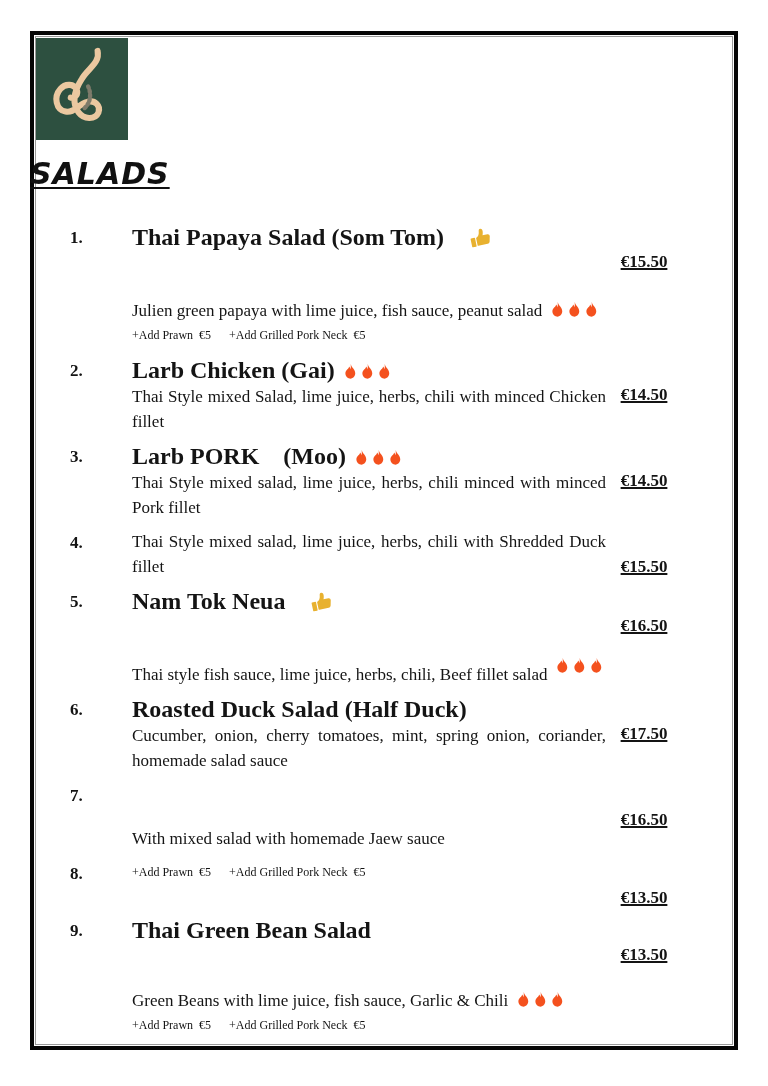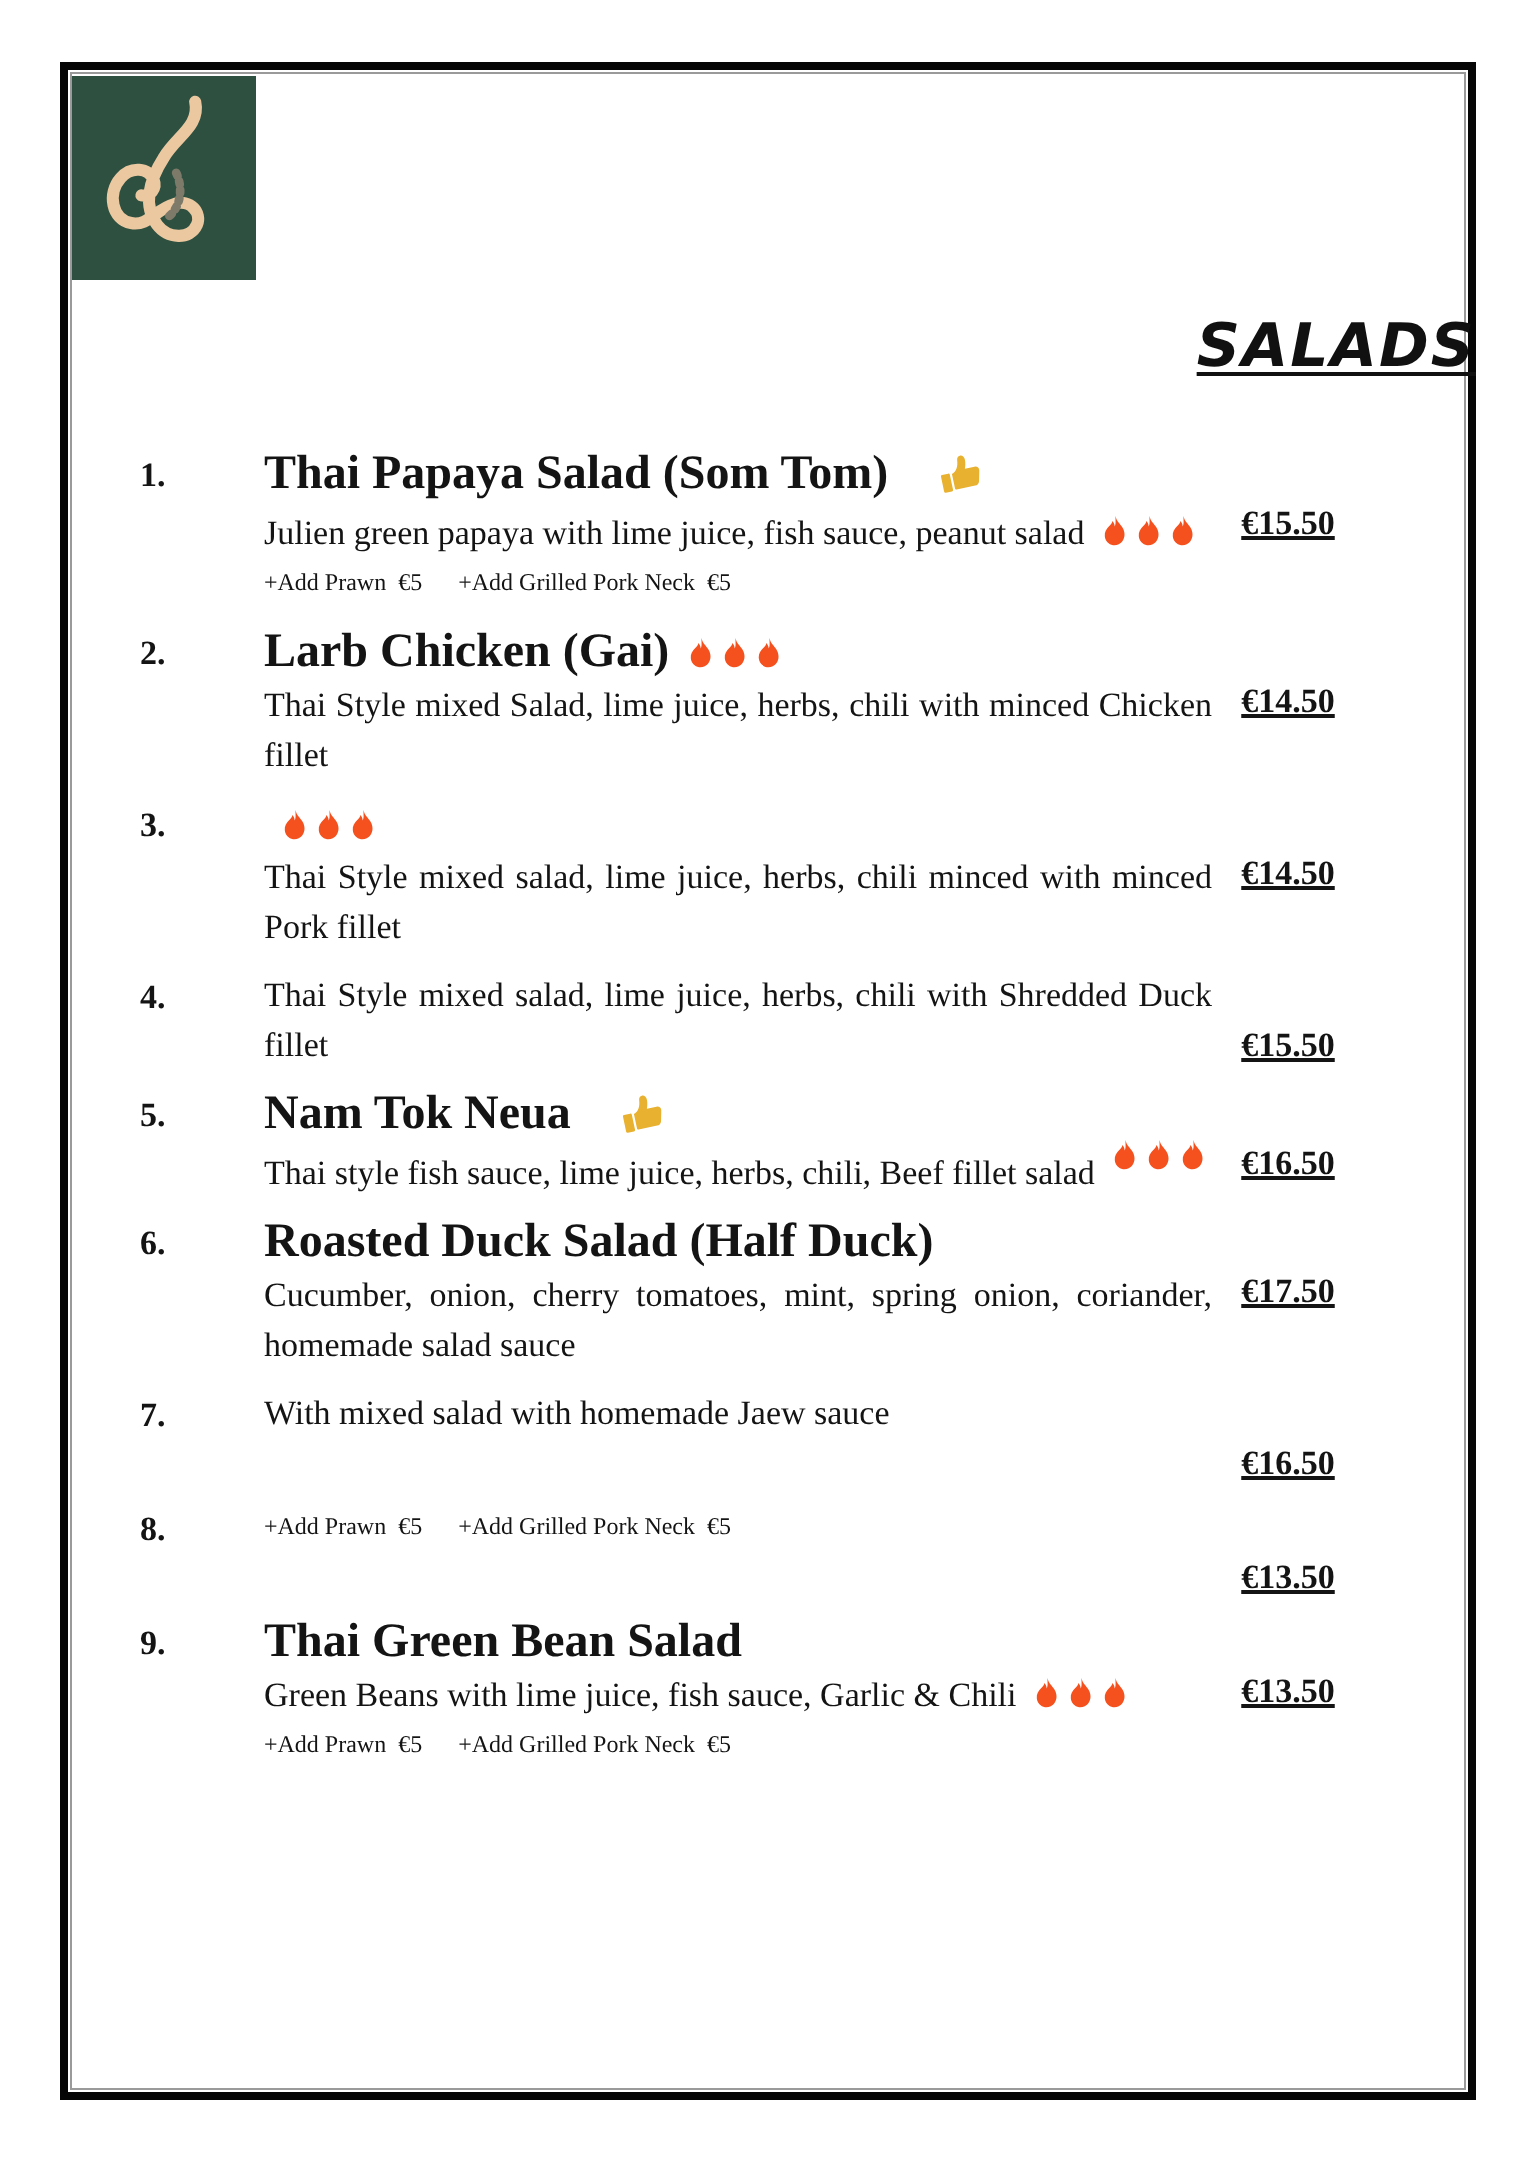--- a/index.html
+++ b/index.html
@@ -14,32 +14,32 @@
   .frame::after{
     content:"";position:absolute;inset:1px;border:1px solid #9a9a9a;
   }
   .logo{
     position:absolute;left:36px;top:38px;width:92px;height:102px;
     background:var(--logo-bg,#2d5040);
     display:flex;align-items:center;justify-content:center;
   }
   .title{
     position:absolute;left:30px;top:156px;width:708px;margin:0;
-    text-align:right;
+    text-align:left;
     font-family:"DejaVu Sans",sans-serif;font-style:italic;font-weight:700;
     font-size:30px;letter-spacing:1px;color:#111;
     text-decoration:underline;text-decoration-thickness:2px;text-underline-offset:3px;
   }
   .items{position:absolute;left:70px;top:224px;width:612px;}
   .item{display:grid;grid-template-columns:62px 1fr 76px;margin-bottom:9px;}
   .num{font-size:17px;font-weight:700;padding-top:4px;}
   .name-line{font-size:24px;font-weight:700;line-height:27px;white-space:pre-wrap;}
   .desc{font-size:17px;line-height:25px;}
   .desc.justify{text-align:justify;}
-  .desc.oneline{white-space:nowrap;}
+  .desc.oneline{white-space:nowrap;margin-top:44px;}
   .addons{font-size:12px;line-height:25px;white-space:pre-wrap;}
   .price{
     font-size:17px;font-weight:700;padding-top:28px;text-align:center;
     white-space:nowrap;text-decoration:underline;text-decoration-thickness:1.5px;
   }
   .flames{display:inline-flex;gap:4px;margin-left:9px;vertical-align:-2px;}
   .flames.raised{position:relative;top:-6px;vertical-align:0;}
   .flame-icon{width:13px;height:16px;fill:var(--flame,#f4511e);}
   .thumb{display:inline-block;margin-left:26px;transform:rotate(-12deg);vertical-align:-3px;}
   .thumb svg{width:22px;height:22px;fill:var(--thumb,#e8b12f);}
@@ -101,21 +101,21 @@
             </svg></span></div>
       <div class="desc justify"><span class="desc-text">Thai Style mixed Salad, lime juice, herbs, chili with minced Chicken fillet</span></div>
 
     </div>
     <div class="price">€14.50</div>
   </div>
 
   <div class="item">
     <div class="num">3.</div>
     <div class="content">
-      <div class="name-line"><span class="name-flames flames"><svg viewBox="0 0 12 16" class="flame-icon">
+      <div class="name-line"><span class="name-text">Larb PORK    (Moo)</span><span class="name-flames flames"><svg viewBox="0 0 12 16" class="flame-icon">
               <use href="#flame-sym"></use>
             </svg><svg viewBox="0 0 12 16" class="flame-icon">
               <use href="#flame-sym"></use>
             </svg><svg viewBox="0 0 12 16" class="flame-icon">
               <use href="#flame-sym"></use>
             </svg></span></div>
       <div class="desc justify"><span class="desc-text">Thai Style mixed salad, lime juice, herbs, chili minced with minced Pork fillet</span></div>
 
     </div>
     <div class="price">€14.50</div>

